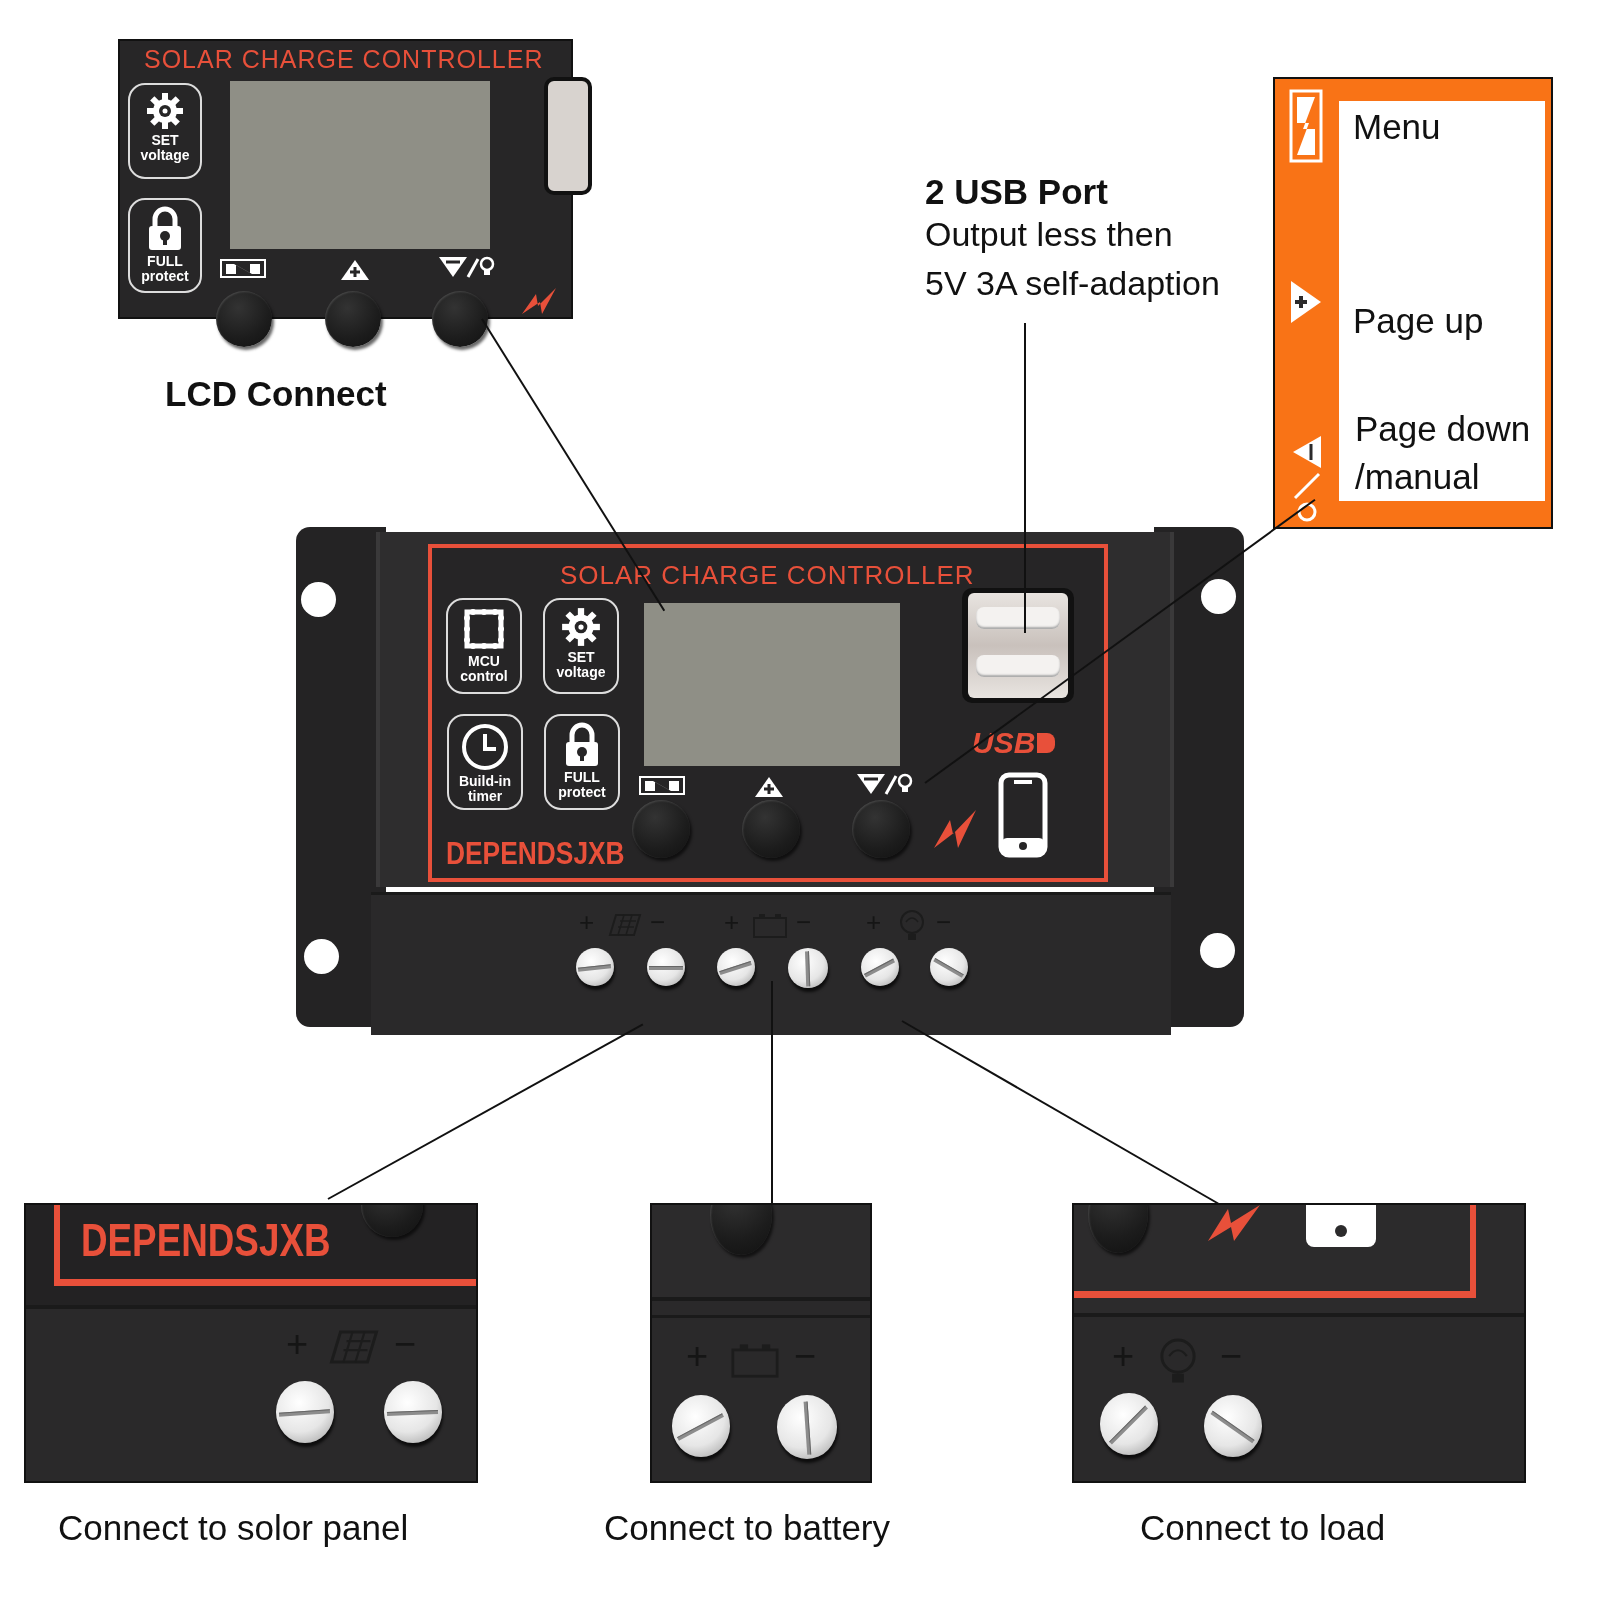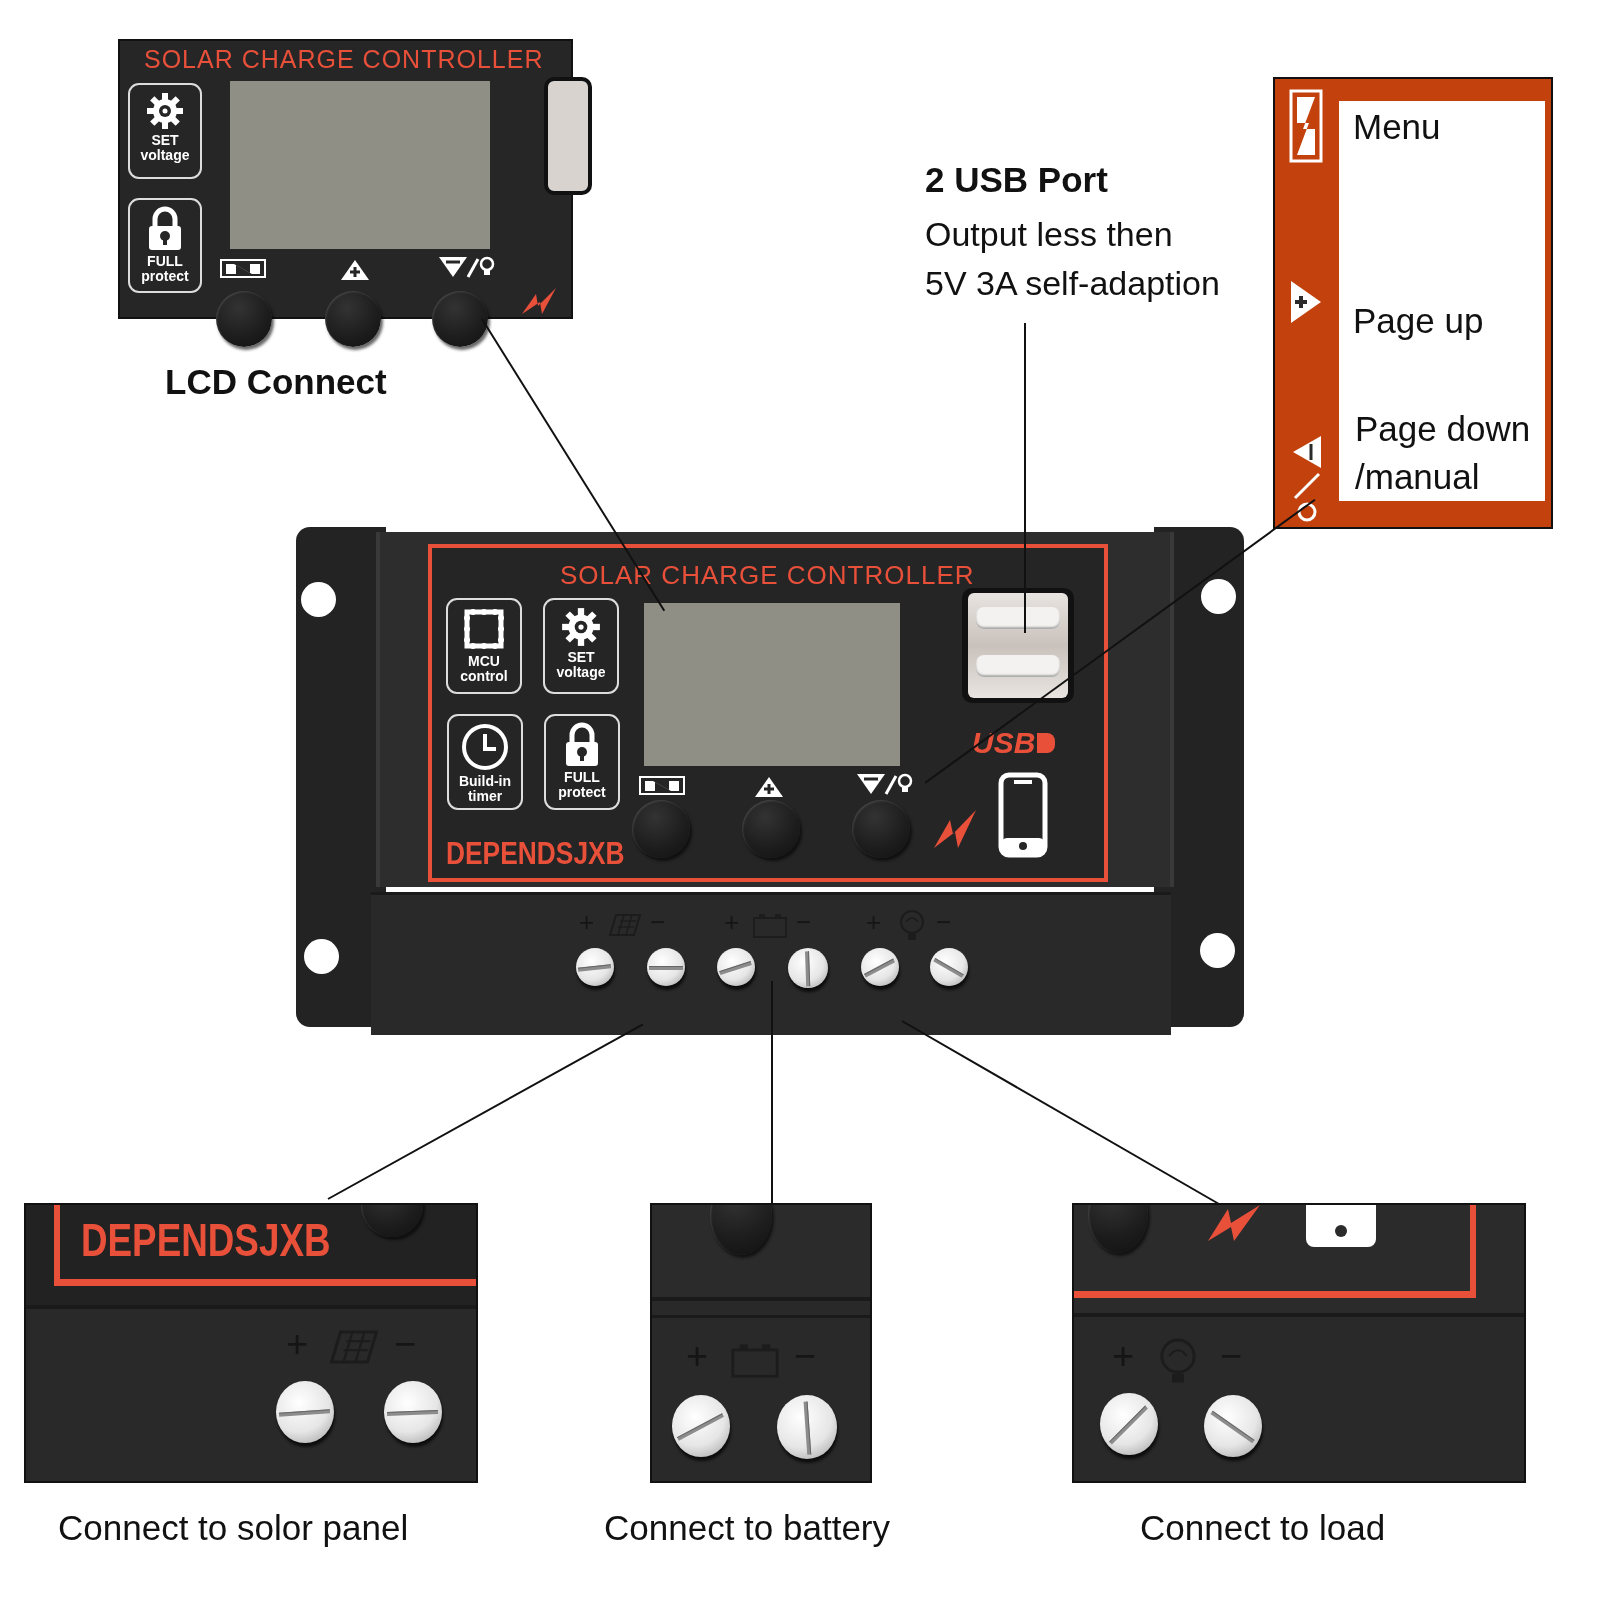--- a/index.html
+++ b/index.html
@@ -1,23 +1,23 @@
 <!DOCTYPE html>
 <html><head>
 <meta charset="utf-8">
 <style>
   html,body{margin:0;padding:0;background:#fff;}
   body{width:1600px;height:1600px;position:relative;overflow:hidden;font-family:"Liberation Sans",sans-serif;}
   .abs{position:absolute;}
   .red{color:#e8503a;}
   .dark{background:#2b2a2b;}
   .callout-line{position:absolute;background:#111;height:2px;transform-origin:0 50%;}
-  .label-bold{font-weight:bold;color:#111;}
+  .label-bold{font-weight:bold;color:#111;margin-top:12px;}
   
-  .ibox{position:absolute;border:2px solid #ddd;border-radius:11px;color:#fff;text-align:center;font-size:14px;line-height:15px;font-weight:bold;box-sizing:border-box;}
+  .ibox{position:absolute;border:2px solid #ddd;border-radius:17px;color:#fff;text-align:center;font-size:14px;line-height:15px;font-weight:bold;box-sizing:border-box;}
   .ibox .glyph{display:block;margin:6px auto 2px auto;}
   .lcd{position:absolute;background:#8f8f86;}
   .knob{position:absolute;border-radius:50%;background:radial-gradient(circle at 40% 30%,#333 0%,#1c1c1c 60%,#111 100%);box-shadow:2px 3px 3px rgba(0,0,0,.6), inset 1px 1px 2px rgba(255,255,255,.15);}
   .screw{position:absolute;border-radius:50%;background:radial-gradient(circle at 40% 35%,#fff 0%,#e6e6e6 55%,#9a9a9a 100%);box-shadow:1px 4px 3px rgba(0,0,0,.7);}
   .screw::after{content:"";position:absolute;left:6%;right:6%;top:48%;height:3px;background:#8c8c8c;border-top:1px solid #666;transform:rotate(var(--r,-8deg));}
   .hole{position:absolute;border-radius:50%;background:#fff;}
   .caption{position:absolute;font-size:35px;color:#111;}
   .term-label{position:absolute;color:#151515;font-size:26px;}
 </style>
 </head>
@@ -79,21 +79,21 @@
       <path d="M2 28 L16 8 L18 20 L36 2 L22 28 L20 16Z" fill="#e8503a"></path>
     </svg>
 </div>
 
 <div class="abs label-bold" style="left:165px;top:362px;font-size:35px;">LCD Connect</div>
 
 <div class="abs label-bold" style="left:925px;top:160px;font-size:35px;">2 USB Port</div>
 <div class="abs" style="left:925px;top:215px;font-size:34px;color:#111;">Output less then</div>
 <div class="abs" style="left:925px;top:264px;font-size:34px;color:#111;">5V 3A self-adaption</div>
 
-<div class="abs" style="left:1273px;top:77px;width:280px;height:452px;background:#c2410c;border:2px solid #111;box-sizing:border-box;">
+<div class="abs" style="left:1273px;top:77px;width:280px;height:452px;background:#f97316;border:2px solid #111;box-sizing:border-box;">
   <div class="abs" style="left:64px;top:22px;width:206px;height:400px;background:#fff;"></div>
   <svg class="abs" style="left:14px;top:10px;" width="34" height="74" viewBox="0 0 34 74">
       <rect x="2" y="2" width="30" height="70" fill="none" stroke="#fff" stroke-width="3"></rect>
       <path d="M8 8 H26 L14 40 H26 V66 H8 L20 34 H8Z" fill="#fff"></path>
     </svg>
   <svg class="abs" style="left:14px;top:200px;" width="34" height="46" viewBox="0 0 34 46">
       <path d="M2 2 L32 23 L2 44Z" fill="#fff"></path>
       <path d="M12 17 V29 M6 23 H18" stroke="#2b2a2b" stroke-width="4"></path>
     </svg>
   <svg class="abs" style="left:14px;top:355px;" width="34" height="90" viewBox="0 0 34 90">

